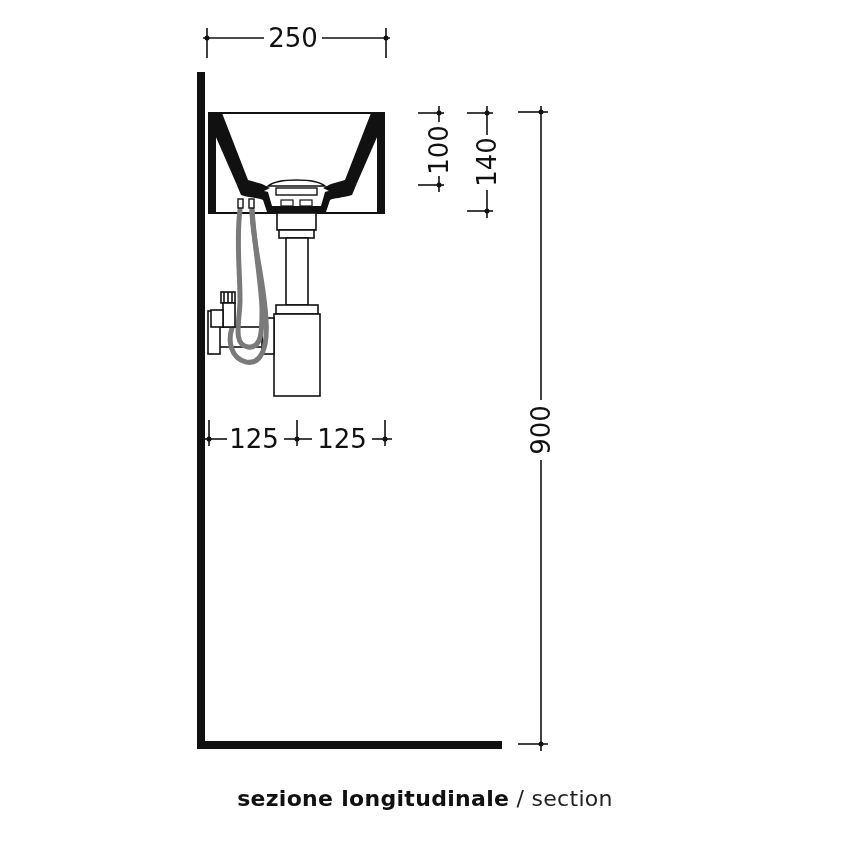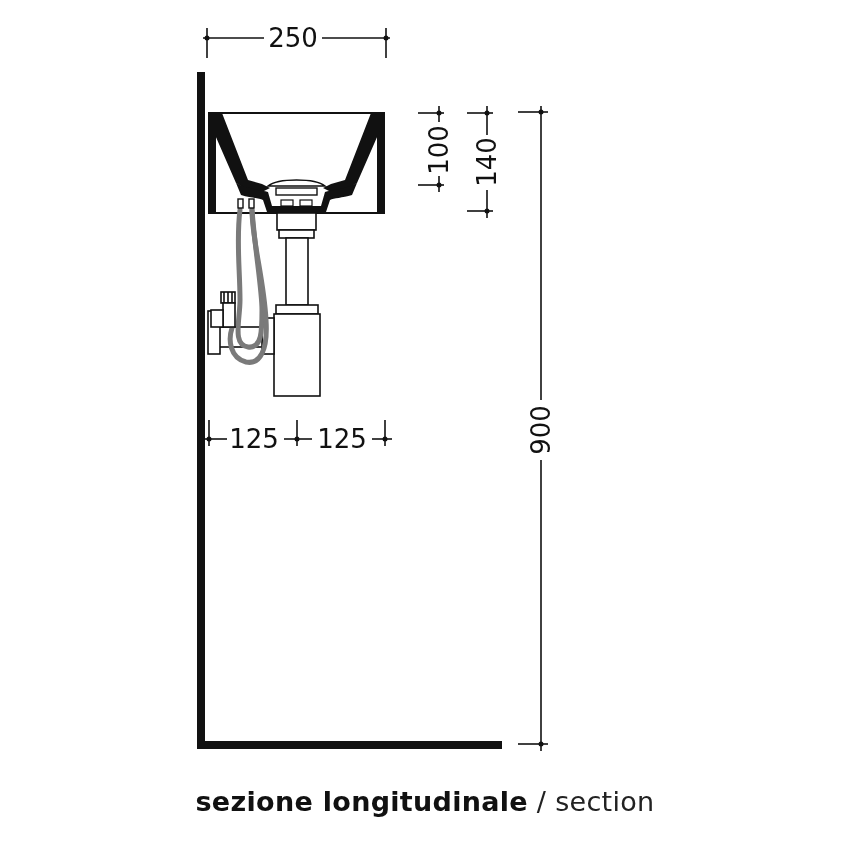--- a/index.html
+++ b/index.html
@@ -9,21 +9,21 @@
       font-family: "DejaVu Sans", sans-serif;
       font-size: 26px;
       fill: #111111;
     }
     .caption {
       position: absolute;
       left: 0; right: 0;
       top: 786px;
       text-align: center;
       font-family: "DejaVu Sans", sans-serif;
-      font-size: 27px;
+      font-size: 22px;
       color: #111111;
       letter-spacing: 0.3px;
       white-space: nowrap;
     }
     .caption .bold { font-weight: bold; }
     .caption .light { font-weight: normal; color: #222; }
   </style>
 </head>
 <body>
 

